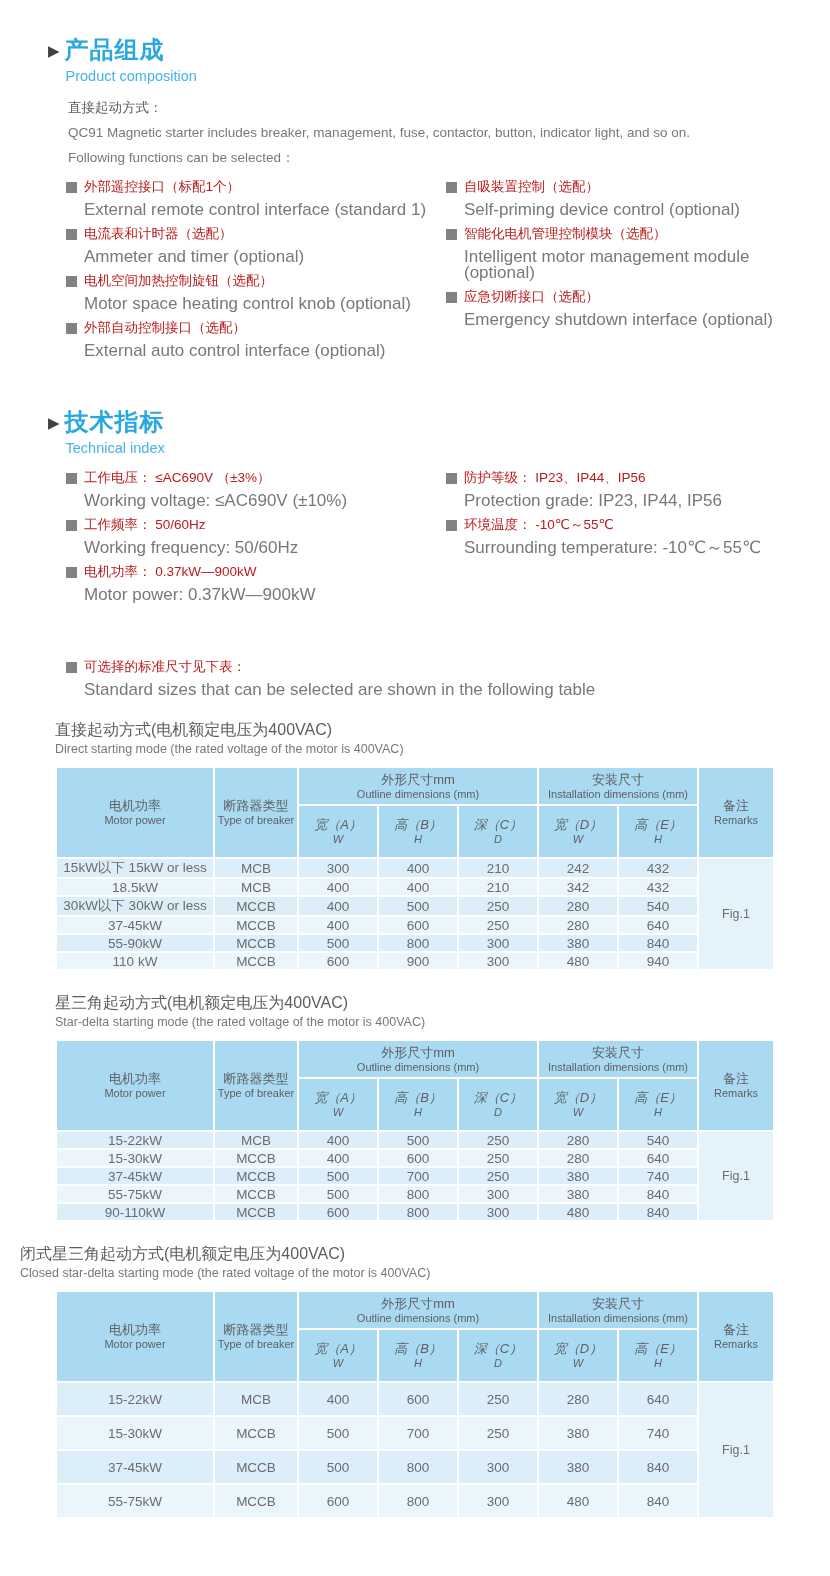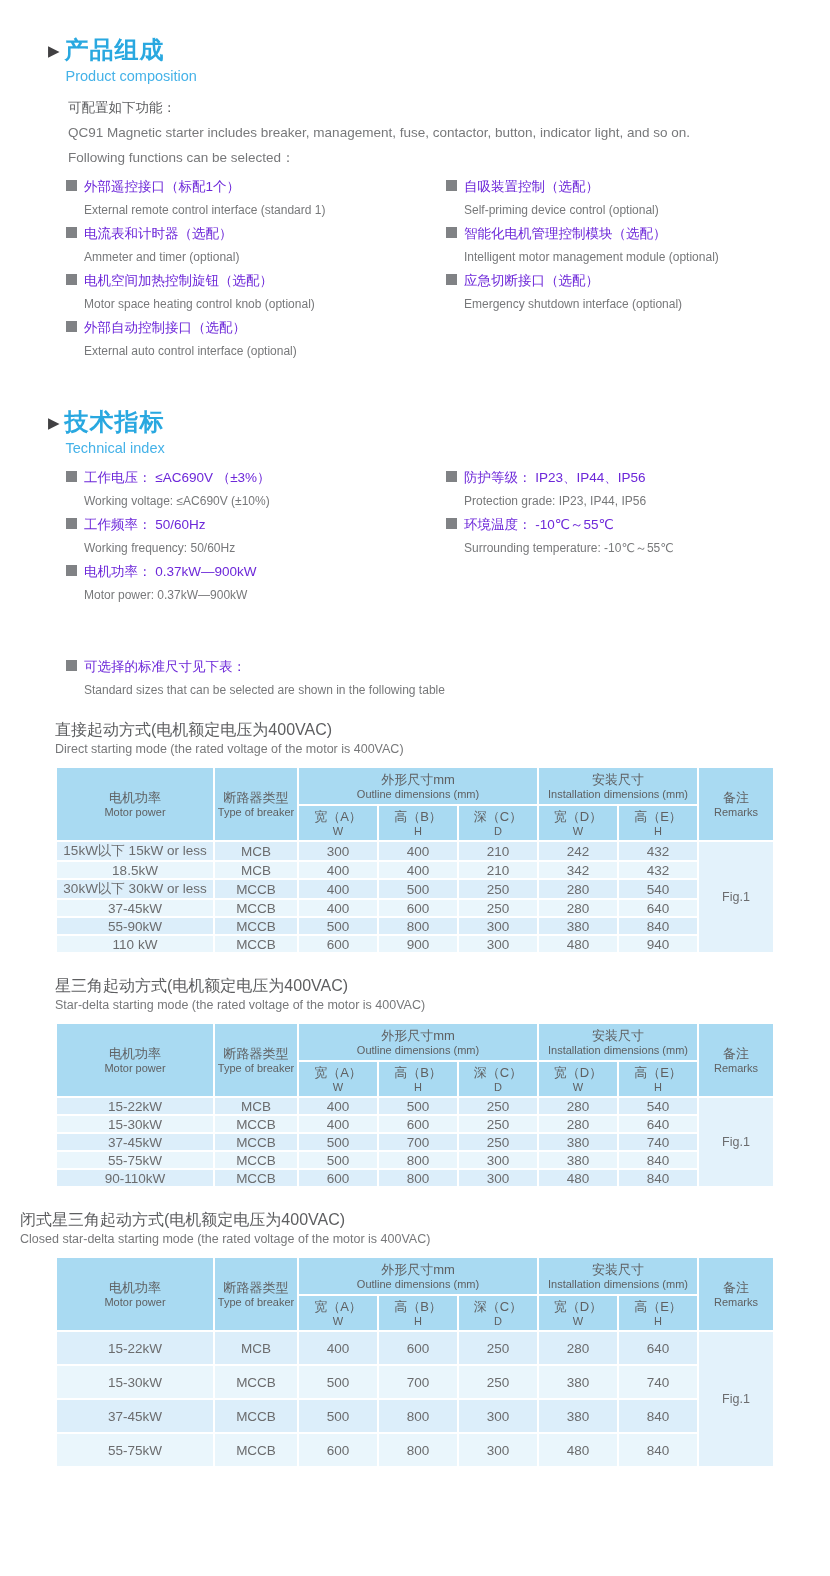--- a/index.html
+++ b/index.html
@@ -19,39 +19,39 @@
   
   .paras{margin:13px 0 0 20px;}
   .paras p{margin:0 0 7px;font-size:13.5px;line-height:18px;color:#5d5e60;}
   .paras p.en{color:#77787a;}
 
   
   .two-col{display:flex;margin:13px 0 0 18px;}
   .two-col .col-l{width:380px;}
   .two-col .col-r{flex:1;}
   .item{margin-bottom:9px;}
-  .zh-line{display:flex;font-size:13.5px;line-height:14px;color:#6d28d9;}
+  .zh-line{display:flex;align-items:center;font-size:13.5px;line-height:14px;color:#b91c1c;}
   .sq{width:11px;height:11px;background:#808285;display:inline-block;margin-right:7px;flex:0 0 auto;}
-  .en-line{font-size:12px;line-height:16px;color:#77787a;margin:8px 0 0 18px;}
+  .en-line{font-size:17px;line-height:16px;color:#77787a;margin:8px 0 0 18px;}
 
   .sec2{margin-top:40px;}
   .note{margin:48px 0 0 18px;}
 
   
   .tables-area{margin-top:10px;}
   .tbl-block{margin-top:24px;}
   .tbl-label-zh{font-size:16px;line-height:16px;color:#5d5e60;margin:0 0 3px 7px;}
   .tbl-label-en{font-size:12.5px;line-height:16px;color:#77787a;margin:0 0 9px 7px;}
   .tbl-block.shift .tbl-label-zh,.tbl-block.shift .tbl-label-en{margin-left:-28px;}
 
   table{border-collapse:collapse;table-layout:fixed;width:718px;margin-left:7px;}
   td{border:2px solid #fff;text-align:center;vertical-align:middle;padding:0;}
   thead td{background:#a9daf2;color:#5f6062;}
   thead tr.t1{height:38px;}
-  thead tr.t2{height:36px;}
+  thead tr.t2{height:53px;font-style:italic;}
   .h-zh{display:block;font-size:13px;line-height:16px;}
   .h-en{display:block;font-size:11px;line-height:13px;}
   tbody tr{height:18px;}
   .tall tbody tr{height:34px;}
   tbody td{font-size:13.5px;color:#6b6c6e;}
   tbody tr:nth-child(odd) td{background:#dceefa;}
   tbody tr:nth-child(even) td{background:#eaf6fc;}
   tbody td.remarks-cell{background:#e3f2fb !important;font-size:12.5px;}
 </style>
 </head>
@@ -61,21 +61,21 @@
 
   <section>
     <div class="sec-head">
       <span class="tri">▶</span>
       <div>
         <h1 class="sec-title-zh">产品组成</h1>
         <div class="sec-title-en">Product composition</div>
       </div>
     </div>
     <div class="paras">
-      <p>可配置如下功能：</p>
+      <p>直接起动方式：</p>
       <p class="en">QC91 Magnetic starter includes breaker, management, fuse, contactor, button, indicator light, and so on.</p>
       <p class="en">Following functions can be selected：</p>
     </div>
     <div class="two-col">
       <div class="col-l" id="features-left">
   <div class="item">
     <div class="zh-line">
       <span class="sq"></span>
       <span class="t">外部遥控接口（标配1个）</span>
     </div>

